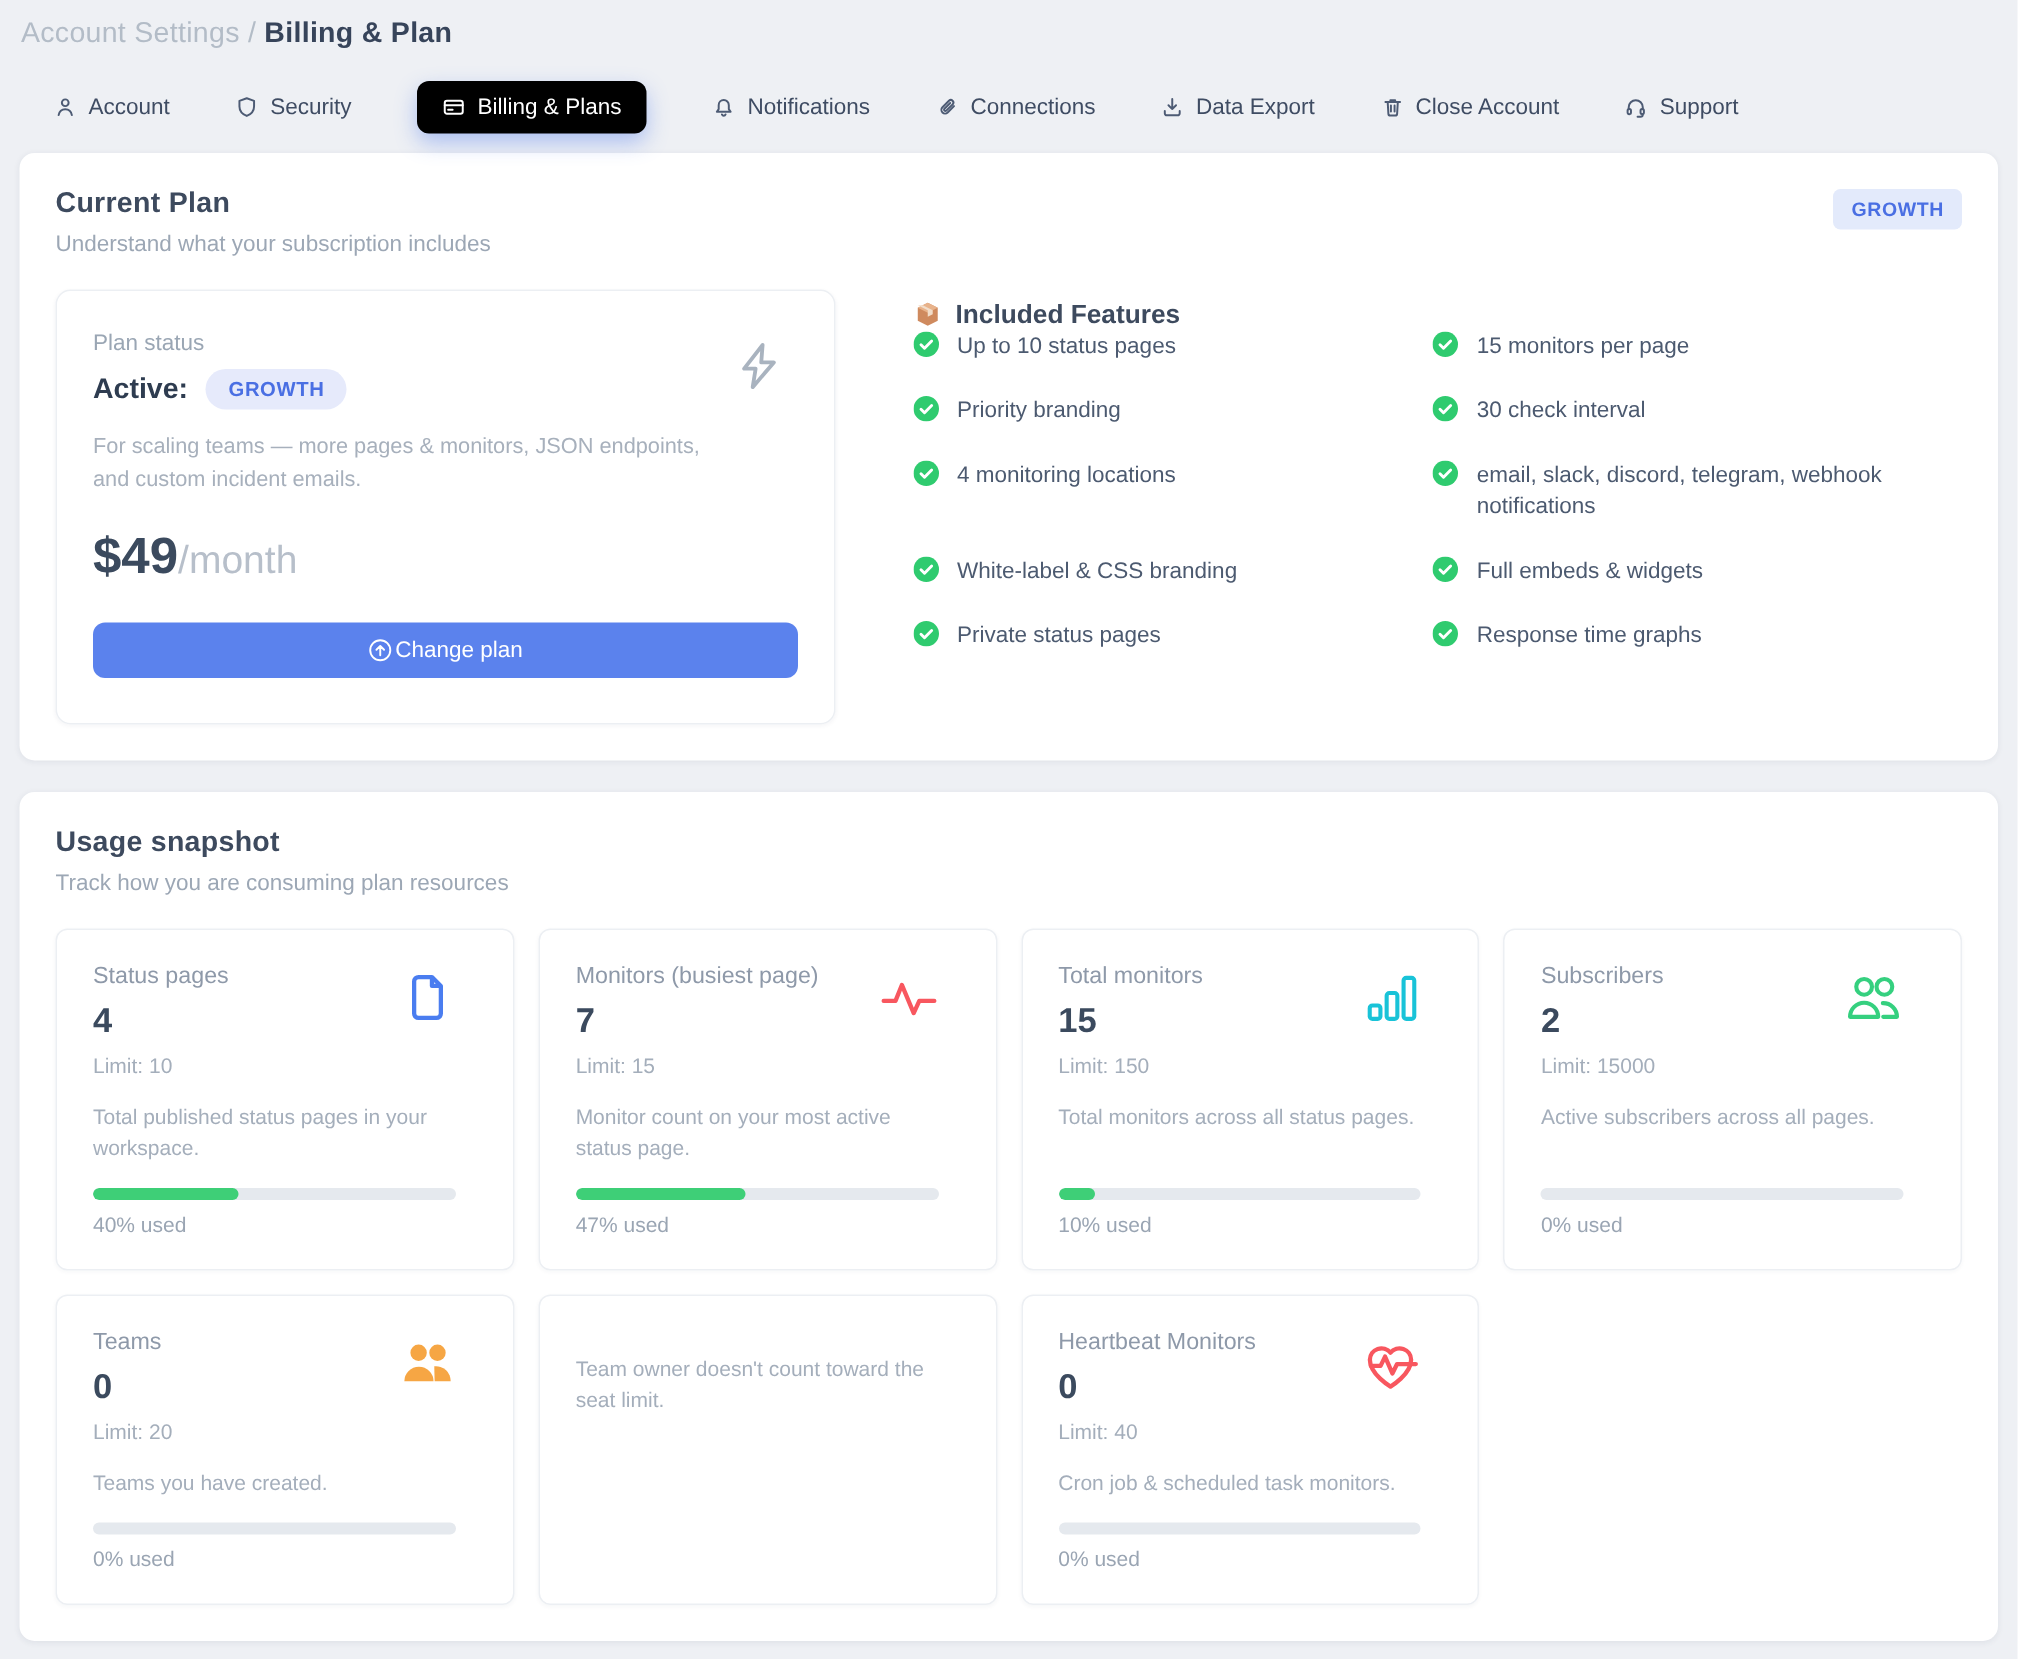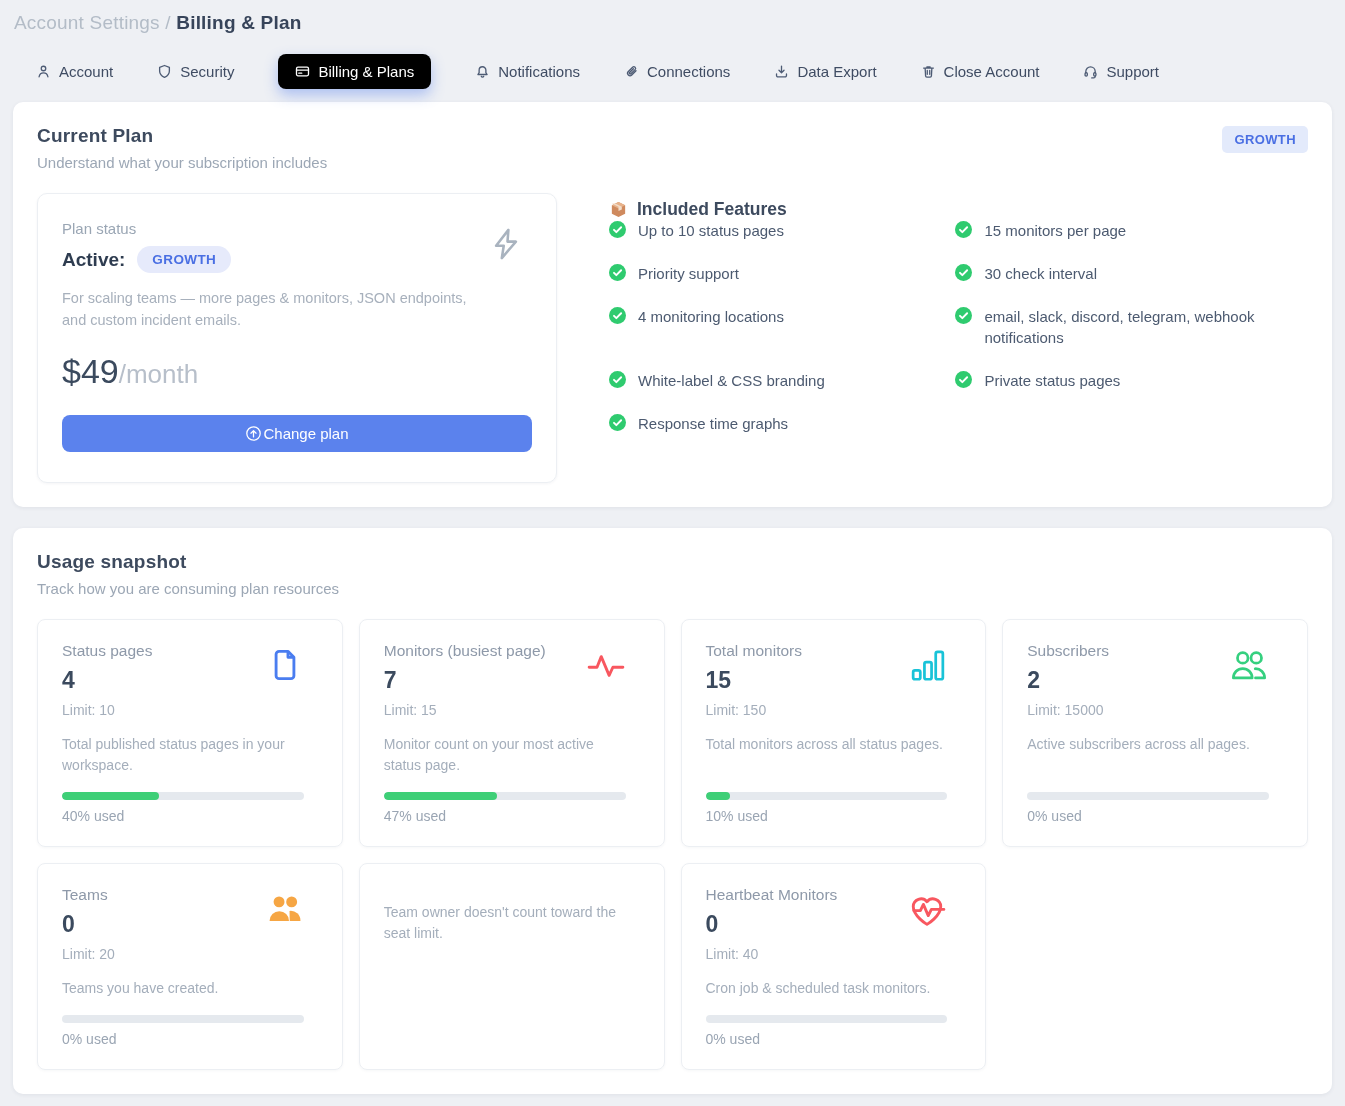--- a/index.html
+++ b/index.html
@@ -39,21 +39,21 @@
                padding:26px 24px 30px 24px; box-shadow:0 1px 3px rgba(30,40,70,.05); }
   .plan-card-top { display:flex; justify-content:space-between; align-items:flex-start; }
   .muted { color:#9aa6b4; font-size:15px; }
   .active-row { display:flex; align-items:center; gap:12px; margin-top:9px;text-align:right; }
   .active-label { font-size:19px; font-weight:700; color:#2e3c50; }
   .growth-pill { background:#e6eafb; color:#4a6fe3; font-size:13.5px; font-weight:700;
                  letter-spacing:.4px; padding:6px 15px; border-radius:15px; }
   .bolt { margin:6px 8px 0 0; }
   .plan-desc { margin:14px 0 0 0; font-size:14.5px; color:#a7b0bc; line-height:1.55; max-width:420px; }
   .price-row { margin-top:20px; display:flex; align-items:baseline; }
-  .price { font-size:34px; font-weight:400; color:#3b4a5e; }
+  .price { font-size:34px; font-weight:700; color:#3b4a5e; }
   .price-suffix { font-size:26px; color:#b7bfca; font-weight:400; }
   .change-plan { margin-top:24px; width:100%; height:37px; background:#5b82ed; color:#fff;
                  border:none; border-radius:8px; font-size:15px; font-family:inherit;
                  display:flex; align-items:center; justify-content:center; gap:1px; cursor:pointer; }
 
   
   .features { flex:1; padding-left:52px; padding-top:6px; }
   .features-title-row { display:flex; align-items:center; gap:9px; }
   .features-title-row h3 { margin:0; font-size:17.5px; font-weight:700; color:#3d4a5e; }
   .features-grid { display:grid; grid-template-columns:1fr 1.08fr; column-gap:20px;
@@ -231,21 +231,21 @@
               </span>
               <span class="feature-text">15 monitors per page</span>
             </div>
             <div class="feature">
               <span class="check">
                 <svg viewBox="0 0 16 16" width="17" height="17">
                   <circle cx="8" cy="8" r="8" fill="#2fcb6f"></circle>
                   <path d="M4.7 8.3l2.2 2.2 4.5-4.6" stroke="#fff" stroke-width="1.8" fill="none" stroke-linecap="round" stroke-linejoin="round"></path>
                 </svg>
               </span>
-              <span class="feature-text">Priority support</span>
+              <span class="feature-text">Priority branding</span>
             </div>
             <div class="feature">
               <span class="check">
                 <svg viewBox="0 0 16 16" width="17" height="17">
                   <circle cx="8" cy="8" r="8" fill="#2fcb6f"></circle>
                   <path d="M4.7 8.3l2.2 2.2 4.5-4.6" stroke="#fff" stroke-width="1.8" fill="none" stroke-linecap="round" stroke-linejoin="round"></path>
                 </svg>
               </span>
               <span class="feature-text">30 check interval</span>
             </div>
@@ -268,20 +268,29 @@
               <span class="feature-text">email, slack, discord, telegram, webhook notifications</span>
             </div>
             <div class="feature">
               <span class="check">
                 <svg viewBox="0 0 16 16" width="17" height="17">
                   <circle cx="8" cy="8" r="8" fill="#2fcb6f"></circle>
                   <path d="M4.7 8.3l2.2 2.2 4.5-4.6" stroke="#fff" stroke-width="1.8" fill="none" stroke-linecap="round" stroke-linejoin="round"></path>
                 </svg>
               </span>
               <span class="feature-text">White-label &amp; CSS branding</span>
+            </div>
+            <div class="feature">
+              <span class="check">
+                <svg viewBox="0 0 16 16" width="17" height="17">
+                  <circle cx="8" cy="8" r="8" fill="#2fcb6f"></circle>
+                  <path d="M4.7 8.3l2.2 2.2 4.5-4.6" stroke="#fff" stroke-width="1.8" fill="none" stroke-linecap="round" stroke-linejoin="round"></path>
+                </svg>
+              </span>
+              <span class="feature-text">Full embeds &amp; widgets</span>
             </div>
             <div class="feature">
               <span class="check">
                 <svg viewBox="0 0 16 16" width="17" height="17">
                   <circle cx="8" cy="8" r="8" fill="#2fcb6f"></circle>
                   <path d="M4.7 8.3l2.2 2.2 4.5-4.6" stroke="#fff" stroke-width="1.8" fill="none" stroke-linecap="round" stroke-linejoin="round"></path>
                 </svg>
               </span>
               <span class="feature-text">Private status pages</span>
             </div>

